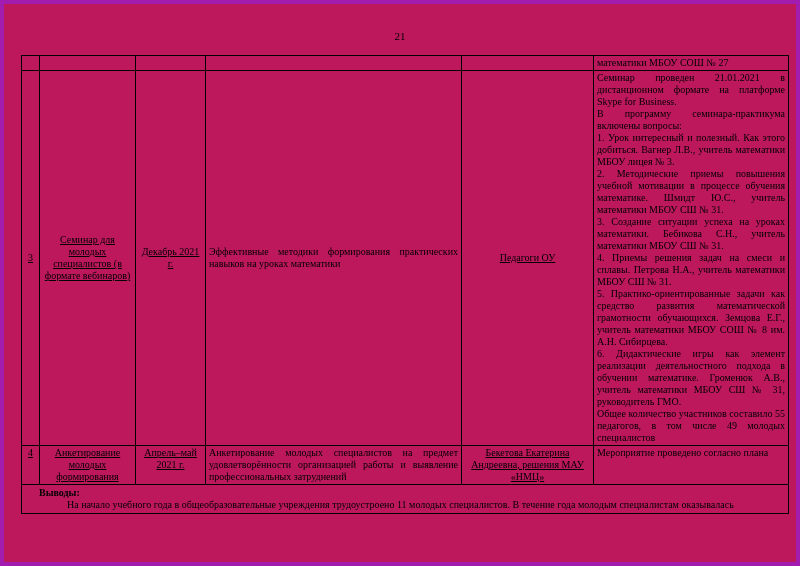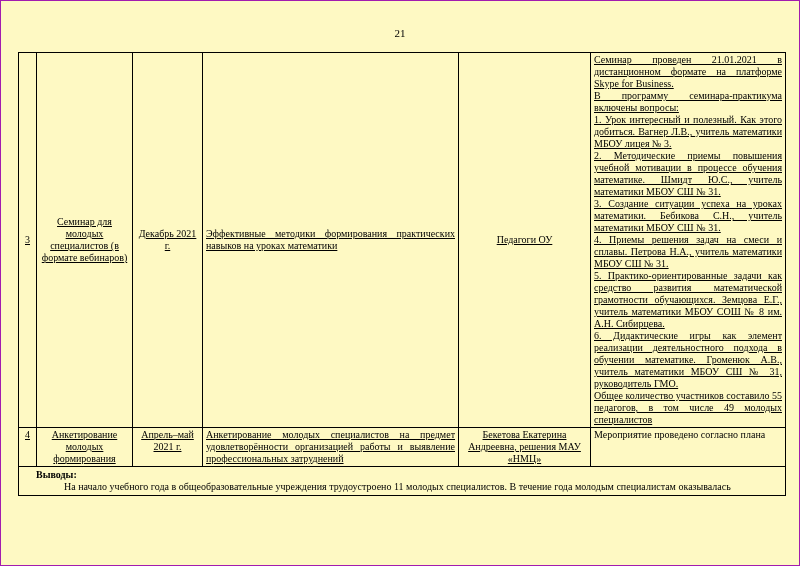--- a/index.html
+++ b/index.html
@@ -5,22 +5,22 @@
   * { margin: 0; padding: 0; box-sizing: border-box; }
   html, body { background: #ffffff; }
   body {
     width: 800px; height: 566px;
     font-family: "Liberation Serif", serif;
     color: #000;
     overflow: hidden;
   }
   .page {
     width: 800px; height: 566px;
-    background: #fef9c3;
-    border: 1px solid #a21caf;
+    background: #be185d;
+    border: 4px solid #a21caf;
     position: relative;
   }
   .page-number {
     text-align: center;
     font-size: 11px;
     padding-top: 26px;
     padding-bottom: 13px;
   }
   table.doc-table {
     table-layout: fixed;
@@ -30,21 +30,21 @@
   }
   td {
     border: 1px solid #000;
     font-size: 10px;
     line-height: 12px;
     padding: 1px 3px;
     vertical-align: middle;
     word-wrap: break-word;
   }
   .center { text-align: center; text-decoration: underline; }
-  .justify { text-align: justify; text-decoration: underline; }
+  .justify { text-align: justify; }
   .left { text-align: left; }
   .top { vertical-align: top; }
   .pre { white-space: pre-line; }
   .bold { font-weight: bold; }
   .carryover td { height: 14px; }
   .conclusions-cell { vertical-align: top; padding: 2px 17px; }
   .conclusions-text { text-indent: 28px; text-align: justify; }
 </style>
 </head>
 <body>
@@ -57,20 +57,28 @@
     <colgroup>
       <col style="width:18px">
       <col style="width:96px">
       <col style="width:70px">
       <col style="width:256px">
       <col style="width:132px">
       <col style="width:195px">
     </colgroup>
 
     <tbody>
+        <tr class="carryover">
+      <td></td>
+      <td></td>
+      <td></td>
+      <td></td>
+      <td></td>
+      <td class="top left">математики  МБОУ  СОШ  №  27</td>
+    </tr>
 
     <tr>
       <td class="center">3</td>
       <td class="center">Семинар для молодых специалистов (в формате вебинаров)</td>
       <td class="center">Декабрь 2021 г.</td>
       <td class="justify">Эффективные методики формирования практических навыков на уроках математики</td>
       <td class="center">Педагоги ОУ</td>
       <td class="top justify pre">Семинар проведен 21.01.2021 в дистанционном формате на платформе Skype for Business.
 В программу семинара-практикума включены вопросы:
 1. Урок интересный и полезный. Как этого добиться. Вагнер Л.В., учитель математики МБОУ лицея № 3.

